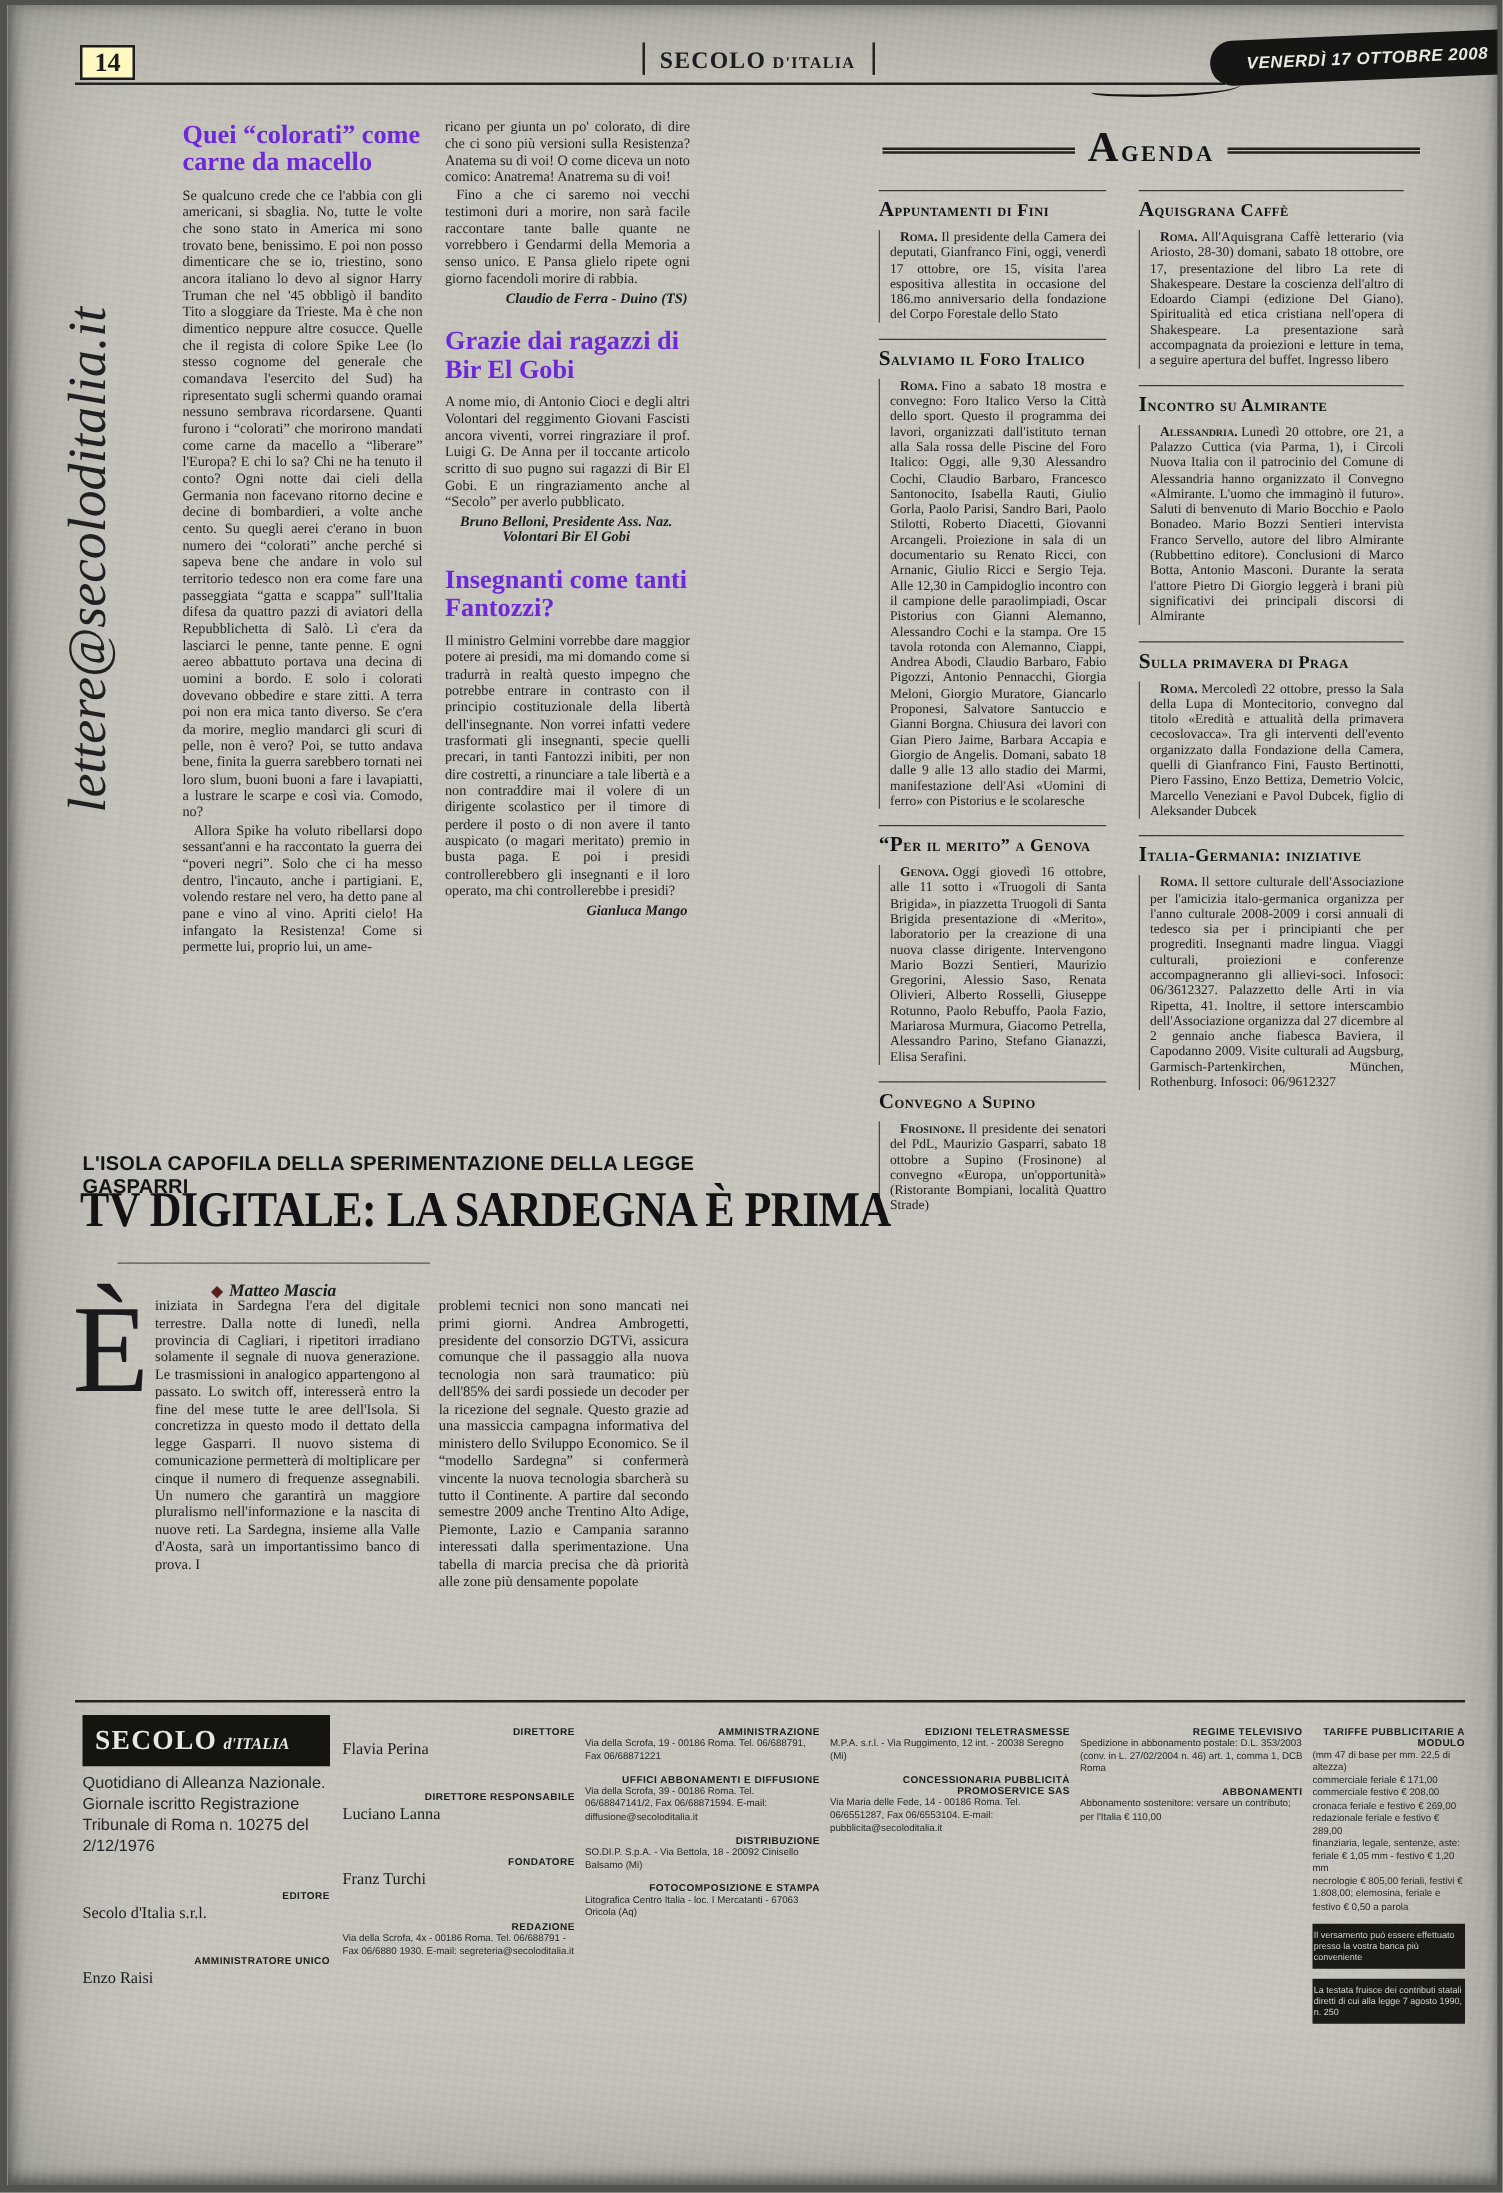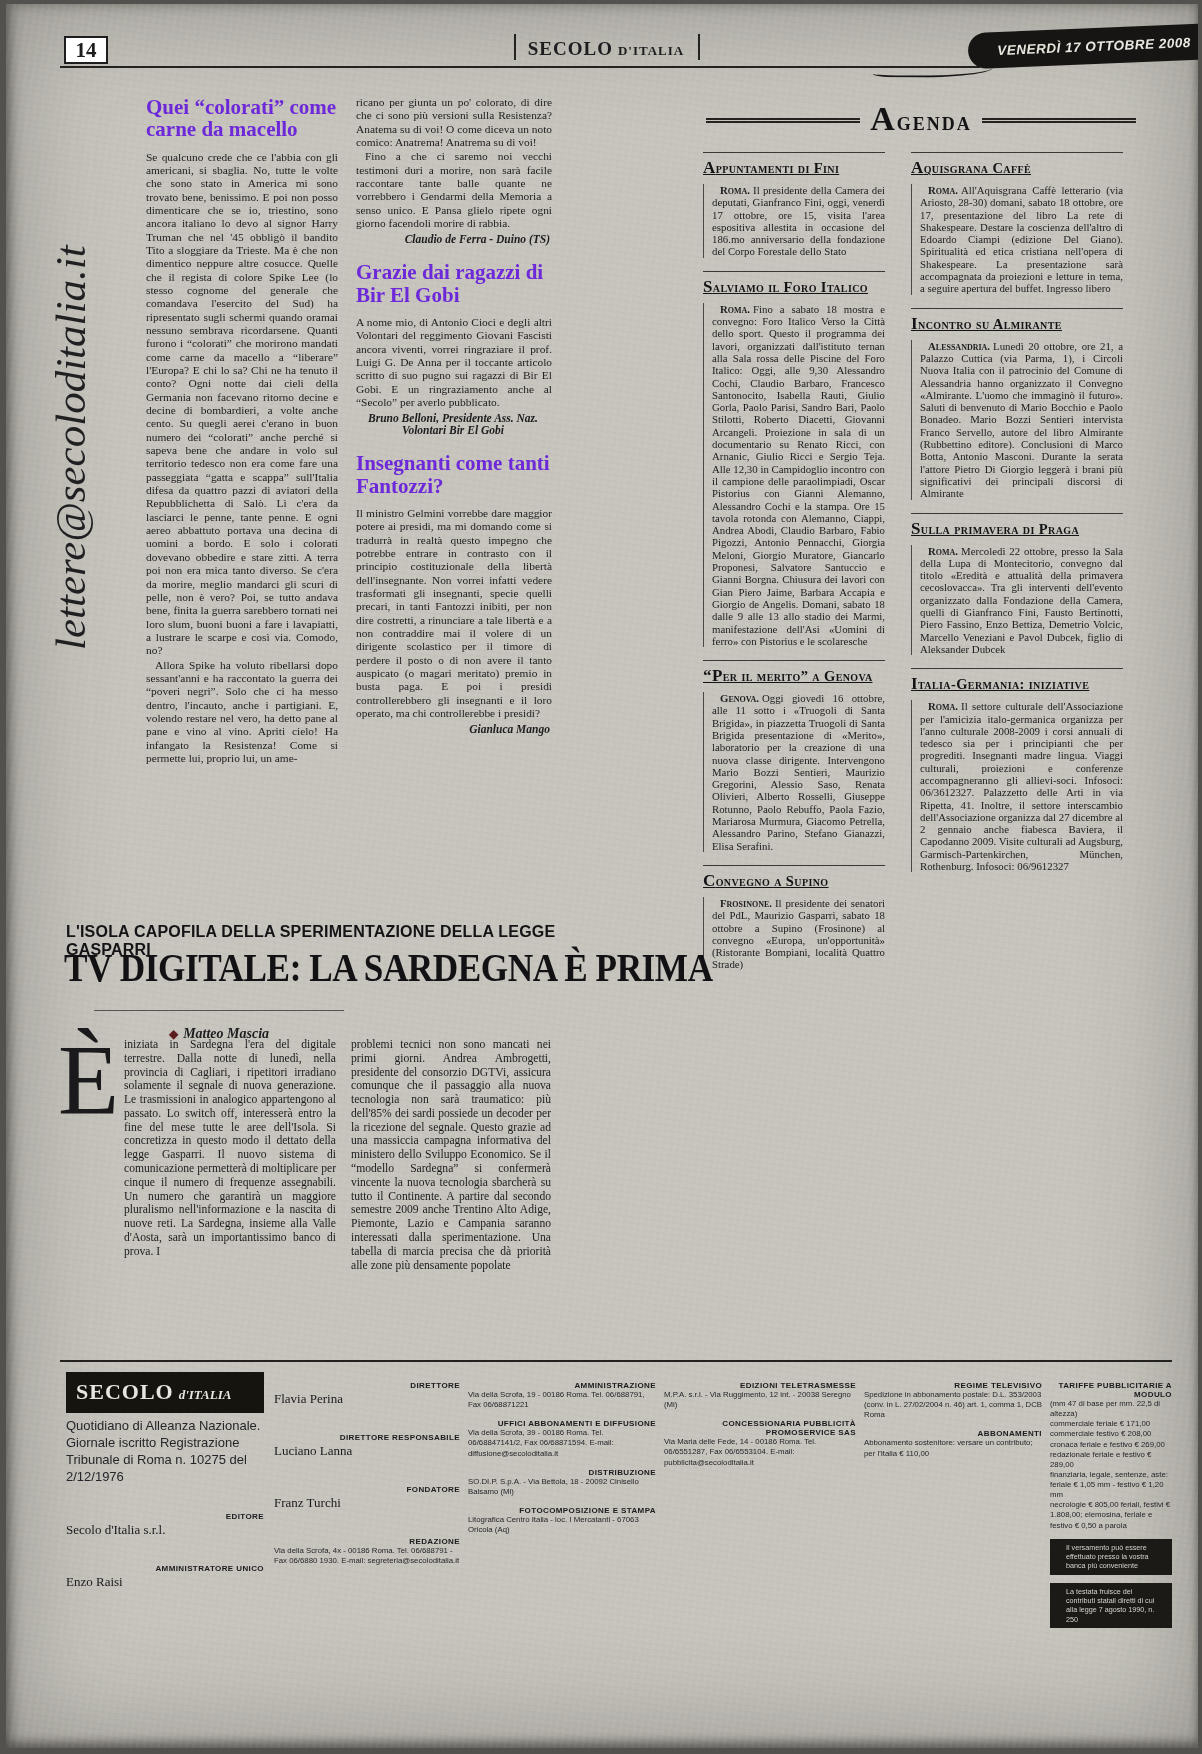--- a/index.html
+++ b/index.html
@@ -10,21 +10,21 @@
           background:#c6c4bc; overflow:hidden;
           box-shadow: inset 0 0 110px rgba(55,53,49,.38), inset 5px 0 14px rgba(40,38,34,.4), inset 0 -6px 10px rgba(40,38,34,.45); }
   .scan::before { content:""; position:absolute; inset:0; pointer-events:none;
           background:
             repeating-linear-gradient(8deg, rgba(0,0,0,.015) 0 2px, transparent 2px 6px),
             repeating-linear-gradient(98deg, rgba(255,255,255,.03) 0 3px, transparent 3px 7px); }
 
   
   .pagenum { position:absolute; left:58px; top:32px; width:44px; height:28px;
              border:2px solid #1d1c1e; font:bold 21px "Liberation Serif",serif;
-             display:flex; align-items:center; justify-content:center; background:#ffffff; }
+             display:flex; align-items:center; justify-content:center; background:#fef9c3; }
   .toprule { position:absolute; left:54px; top:62px; width:920px; height:2px; background:#23221f; }
   .masthead { position:absolute; left:420px; top:34px; width:360px; text-align:center;
               font-family:"Liberation Serif",serif; letter-spacing:1px; }
   .masthead .big { font-weight:bold; font-size:19px; }
   .masthead .small { font-weight:bold; font-size:13px; }
   .masthead-tick-l, .masthead-tick-r { position:absolute; top:30px; width:2px; height:26px; background:#23221f; }
   .masthead-tick-l { left:508px; } .masthead-tick-r { left:692px; }
   .dateband { position:absolute; left:962px; top:24px; width:252px; height:36px; background:#161513;
               border-radius:20px 0 0 20px; transform:rotate(-2.4deg);
               display:flex; align-items:center; justify-content:center; }
@@ -52,21 +52,21 @@
   
   .agenda-title { position:absolute; left:700px; top:96px; width:430px; display:flex; align-items:center; gap:10px; }
   .agenda-title::before, .agenda-title::after { content:""; flex:1; border-top:2px solid #23221f; box-shadow:0 3px 0 #23221f; }
   .agenda-word { font:bold 26px "Liberation Serif",serif; font-variant:small-caps; letter-spacing:2px; color:#141316; }
   .agenda-word::first-letter { font-size:34px; }
   .ag-col { position:absolute; top:148px; }
   .ag-col-a { left:697px; width:182px; }
   .ag-col-b { left:905px; width:212px; }
   .ag-item { border-top:1px solid #3a3834; padding-top:5px; margin-bottom:13px; }
   .ag-head { font:bold 14.5px "Liberation Serif",serif; font-variant:small-caps; letter-spacing:.4px;
-             color:#141316; margin-bottom:6px;text-decoration:underline; }
+             color:#141316; margin-bottom:6px; }
   .ag-head::first-letter { font-size:17px; }
   .ag-body { border-left:1px solid #4a4844; padding-left:8px; text-align:justify;
              font-size:10.8px; line-height:1.14; text-indent:8px; }
   .city { font-variant:small-caps; font-weight:bold; margin-right:3px; }
 
   
   .kicker { position:absolute; left:60px; top:919px; width:570px;
             font:bold 16px "Liberation Sans",sans-serif; letter-spacing:.2px; color:#141316; }
   .headline { position:absolute; left:58px; top:940px; width:640px;
               font:bold 40px "Liberation Serif",serif; letter-spacing:-.5px; color:#121114;
@@ -92,21 +92,21 @@
   .logo { background:#15140f; color:#e8e6de; padding:7px 10px 8px; display:flex; align-items:baseline; gap:5px; }
   .logo .l1 { font:bold 22px "Liberation Serif",serif; letter-spacing:1px; }
   .logo .l2 { font:bold italic 13px "Liberation Serif",serif; }
   .cp-small { font-size:13px; line-height:1.3; color:#26252a; margin-top:5px; }
   .cp-h { font:bold 8px "Liberation Sans",sans-serif; text-transform:uppercase; letter-spacing:.4px;
           margin-top:9px; color:#1b1a1d;text-align:right; }
   .cp-t { font-size:7.8px; line-height:1.3; color:#26252a; }
   .cp-name { font:13px "Liberation Serif",serif; color:#1b1a1d; margin-top:1px; }
   .cp-gap { margin-top:26px; }
   .strip { background:#1b1a16; color:#d6d4cc; font-size:7.2px; line-height:1.3;
-           padding:4px 16px; margin-top:8px; }
+           padding:4px 1px; margin-top:8px; }
 </style>
 </head>
 <body>
 
 <div class="scan">
 
   <div class="pagenum">14</div>
   <div class="toprule"></div>
   <div class="masthead-tick-l"></div>
   <div class="masthead-tick-r"></div>

